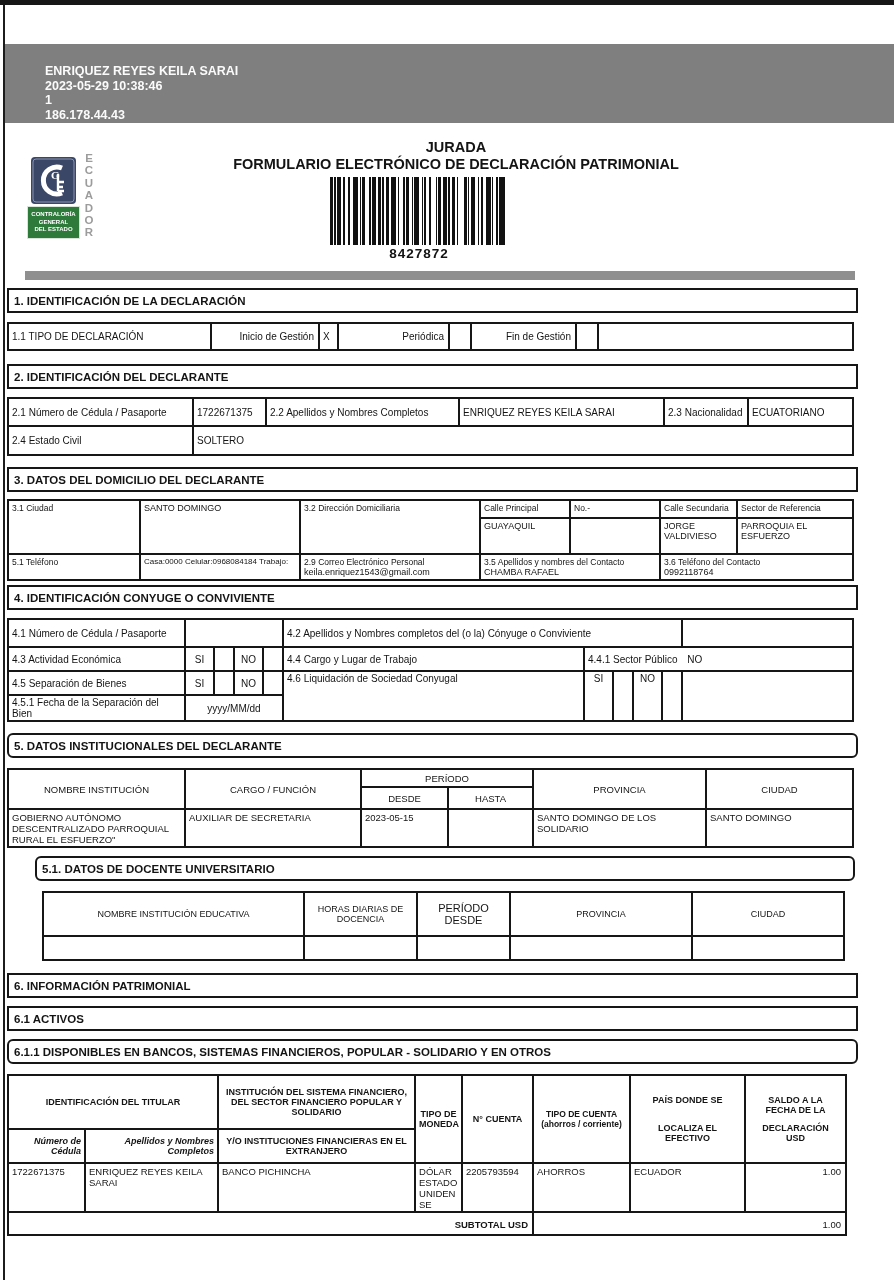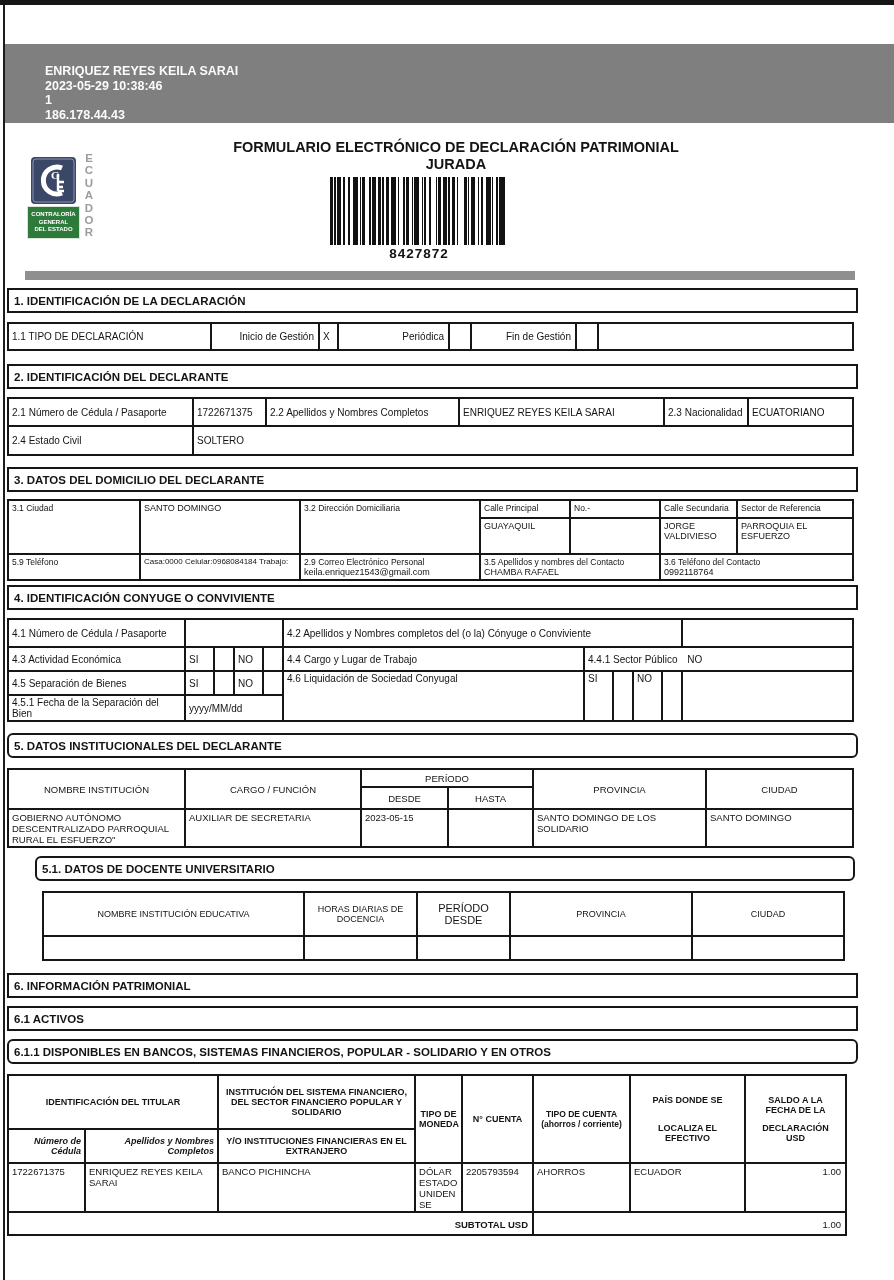--- a/index.html
+++ b/index.html
@@ -36,21 +36,21 @@
          padding:5px 0 0 5px; background:#fff; }
   .mb9{margin-bottom:9px;} .mb13{margin-bottom:13px;} .mb8{margin-bottom:8px;}
   .mb11{margin-bottom:11px;} .mb7{margin-bottom:7px;} .mb4{margin-bottom:4px;}
   .mb10{margin-bottom:10px;border-radius:6px;} .mb12{margin-bottom:12px;}
 
   table { border-collapse:collapse; table-layout:fixed; }
   td, th { border:2px solid #161616; padding:1px 3px; overflow:hidden; font-weight:normal; text-align:left; }
 
   .t-s1 td, .t-s2 td, .t-s4 td { font-size:10px; vertical-align:middle; }
   .t-s1 .ra, .t-s4 .ra { text-align:right; padding-right:4px; }
-  .t-s4 .ctr { }
+  .t-s4 .ctr { text-align:center; }
 
   .t-s3 td { font-size:8.5px; vertical-align:top; padding-top:2px; }
   .t-s3 .val { font-size:9px; }
   .t-s3 .nowrap { white-space:nowrap; font-size:8px; }
 
   .t-s5 th { font-size:9.5px; text-align:center; vertical-align:middle; font-weight:normal; }
   .t-s5 td { font-size:9.5px; vertical-align:top; padding-top:2px; }
 
   .t-s51 th { font-size:9px; text-align:center; vertical-align:middle; font-weight:normal; }
   .t-s51 .big { font-size:11px; }
@@ -98,22 +98,22 @@
       <div>E</div>
       <div>C</div>
       <div>U</div>
       <div>A</div>
       <div>D</div>
       <div>O</div>
       <div>R</div>
     </div>
 
   <div class="title-block">
+    <div>JURADA</div>
     <div>FORMULARIO ELECTRÓNICO DE DECLARACIÓN PATRIMONIAL</div>
-    <div>JURADA</div>
   </div>
 
   <div class="barcode" style="display: flex;">
       <div style="width: 1.5873%; height: 100%; background: rgb(17, 17, 17);"></div>
       <div style="width: 0.793651%; height: 100%; background: transparent;"></div>
       <div style="width: 0.793651%; height: 100%; background: rgb(17, 17, 17);"></div>
       <div style="width: 0.793651%; height: 100%; background: transparent;"></div>
       <div style="width: 2.38095%; height: 100%; background: rgb(17, 17, 17);"></div>
       <div style="width: 0.793651%; height: 100%; background: transparent;"></div>
       <div style="width: 1.5873%; height: 100%; background: rgb(17, 17, 17);"></div>
@@ -264,21 +264,21 @@
         <td>Calle Secundaria</td>
         <td>Sector de Referencia</td>
       </tr>
       <tr style="height:36px;">
         <td class="val">GUAYAQUIL</td>
         <td class="val"></td>
         <td class="val">JORGE VALDIVIESO</td>
         <td class="val">PARROQUIA EL ESFUERZO</td>
       </tr>
       <tr style="height:26px;">
-        <td>5.9 Teléfono</td>
+        <td>5.1 Teléfono</td>
         <td class="nowrap">Casa:0000 Celular:0968084184 Trabajo:</td>
         <td>
           <div>2.9 Correo Electrónico Personal</div>
           <div class="val">keila.enriquez1543@gmail.com</div>
         </td>
         <td colspan="2">
           <div>3.5 Apellidos y nombres del Contacto</div>
           <div class="val">CHAMBA RAFAEL</div>
         </td>
         <td colspan="2">

